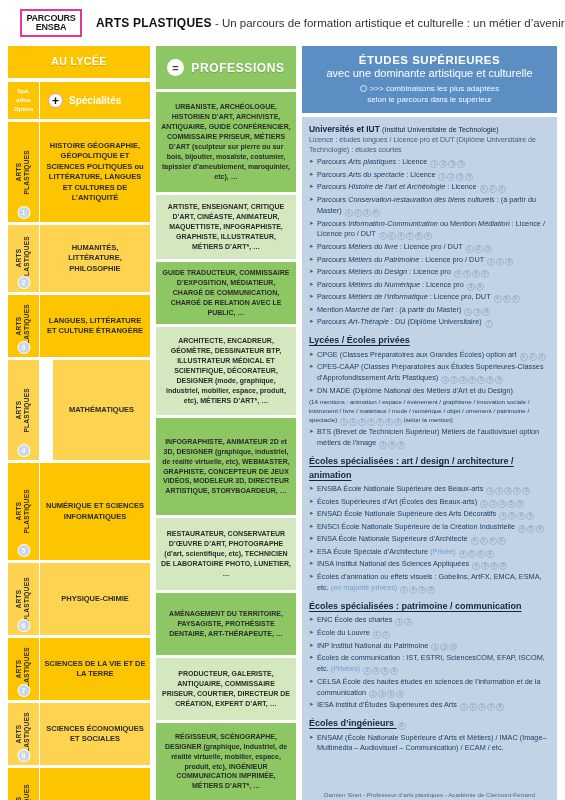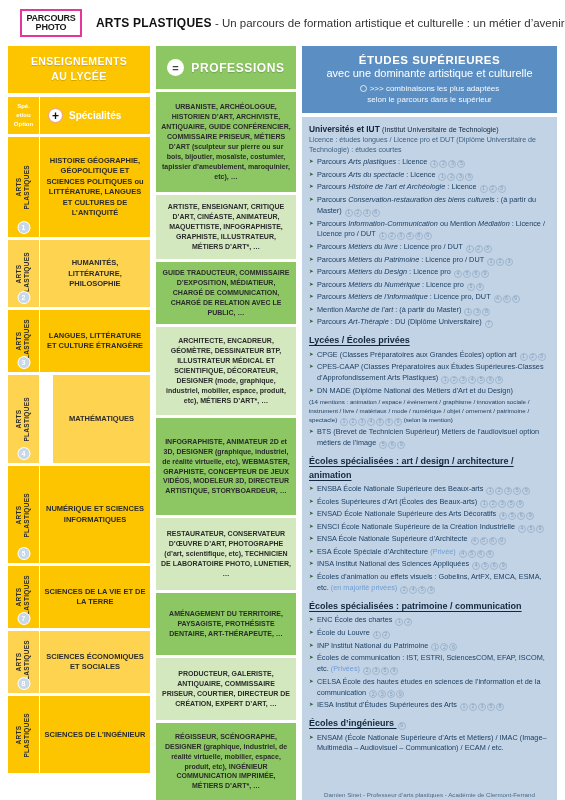--- a/index.html
+++ b/index.html
@@ -151,33 +151,32 @@
     position:absolute; bottom:1px; left:0; right:0; text-align:center;
     font-size:6.2px; color:#4a6a88;
   }
 </style>
 </head>
 <body>
 
 <div id="header">
   <div id="logo-box">
     <span class="l1">PARCOURS</span>
-    <span class="l2">PHOTO</span>
+    <span class="l2">ENSBA</span>
   </div>
   <div id="header-title">
     <span class="strong">ARTS PLASTIQUES</span>
     <span class="sub">- Un parcours de formation artistique et culturelle : un métier d’avenir</span>
   </div>
 </div>
 
 <div id="main">
 
   <div id="col-left">
     <div class="banner-yellow">
-      <div>ENSEIGNEMENTS</div>
       <div>AU  LYCÉE</div>
     </div>
     <div id="spec-row">
       <div id="spec-left">
         <span>Spé.</span>
         <span>et/ou</span>
         <span>Option</span>
       </div>
       <div id="spec-right">
         <span class="plus">+</span>
@@ -199,33 +198,40 @@
           </div>
           <div class="body">HUMANITÉS, LITTÉRATURE, PHILOSOPHIE</div>
         </div>
         <div class="lrow dark" style="height: 62px;">
           <div class="tag">
             <span class="vert">ARTS<br>PLASTIQUES</span>
             <span class="num">3</span>
           </div>
           <div class="body">LANGUES, LITTÉRATURE ET CULTURE ÉTRANGÈRE</div>
         </div>
-        <div class="lrow light" style="height: 88px; gap: 13px;">
+        <div class="lrow light" style="height: 100px; gap: 13px;">
           <div class="tag">
             <span class="vert">ARTS<br>PLASTIQUES</span>
             <span class="num">4</span>
           </div>
           <div class="body">MATHÉMATIQUES</div>
         </div>
         <div class="lrow dark" style="height: 97px;">
           <div class="tag">
             <span class="vert">ARTS<br>PLASTIQUES</span>
             <span class="num">5</span>
           </div>
           <div class="body">NUMÉRIQUE ET SCIENCES INFORMATIQUES</div>
+        </div>
+        <div class="lrow light" style="height: 72px;">
+          <div class="tag">
+            <span class="vert">ARTS<br>PLASTIQUES</span>
+            <span class="num">6</span>
+          </div>
+          <div class="body">PHYSIQUE-CHIMIE</div>
         </div>
         <div class="lrow dark" style="height: 62px;">
           <div class="tag">
             <span class="vert">ARTS<br>PLASTIQUES</span>
             <span class="num">7</span>
           </div>
           <div class="body">SCIENCES DE LA VIE ET DE LA TERRE</div>
         </div>
         <div class="lrow light" style="height: 62px;">
           <div class="tag">

